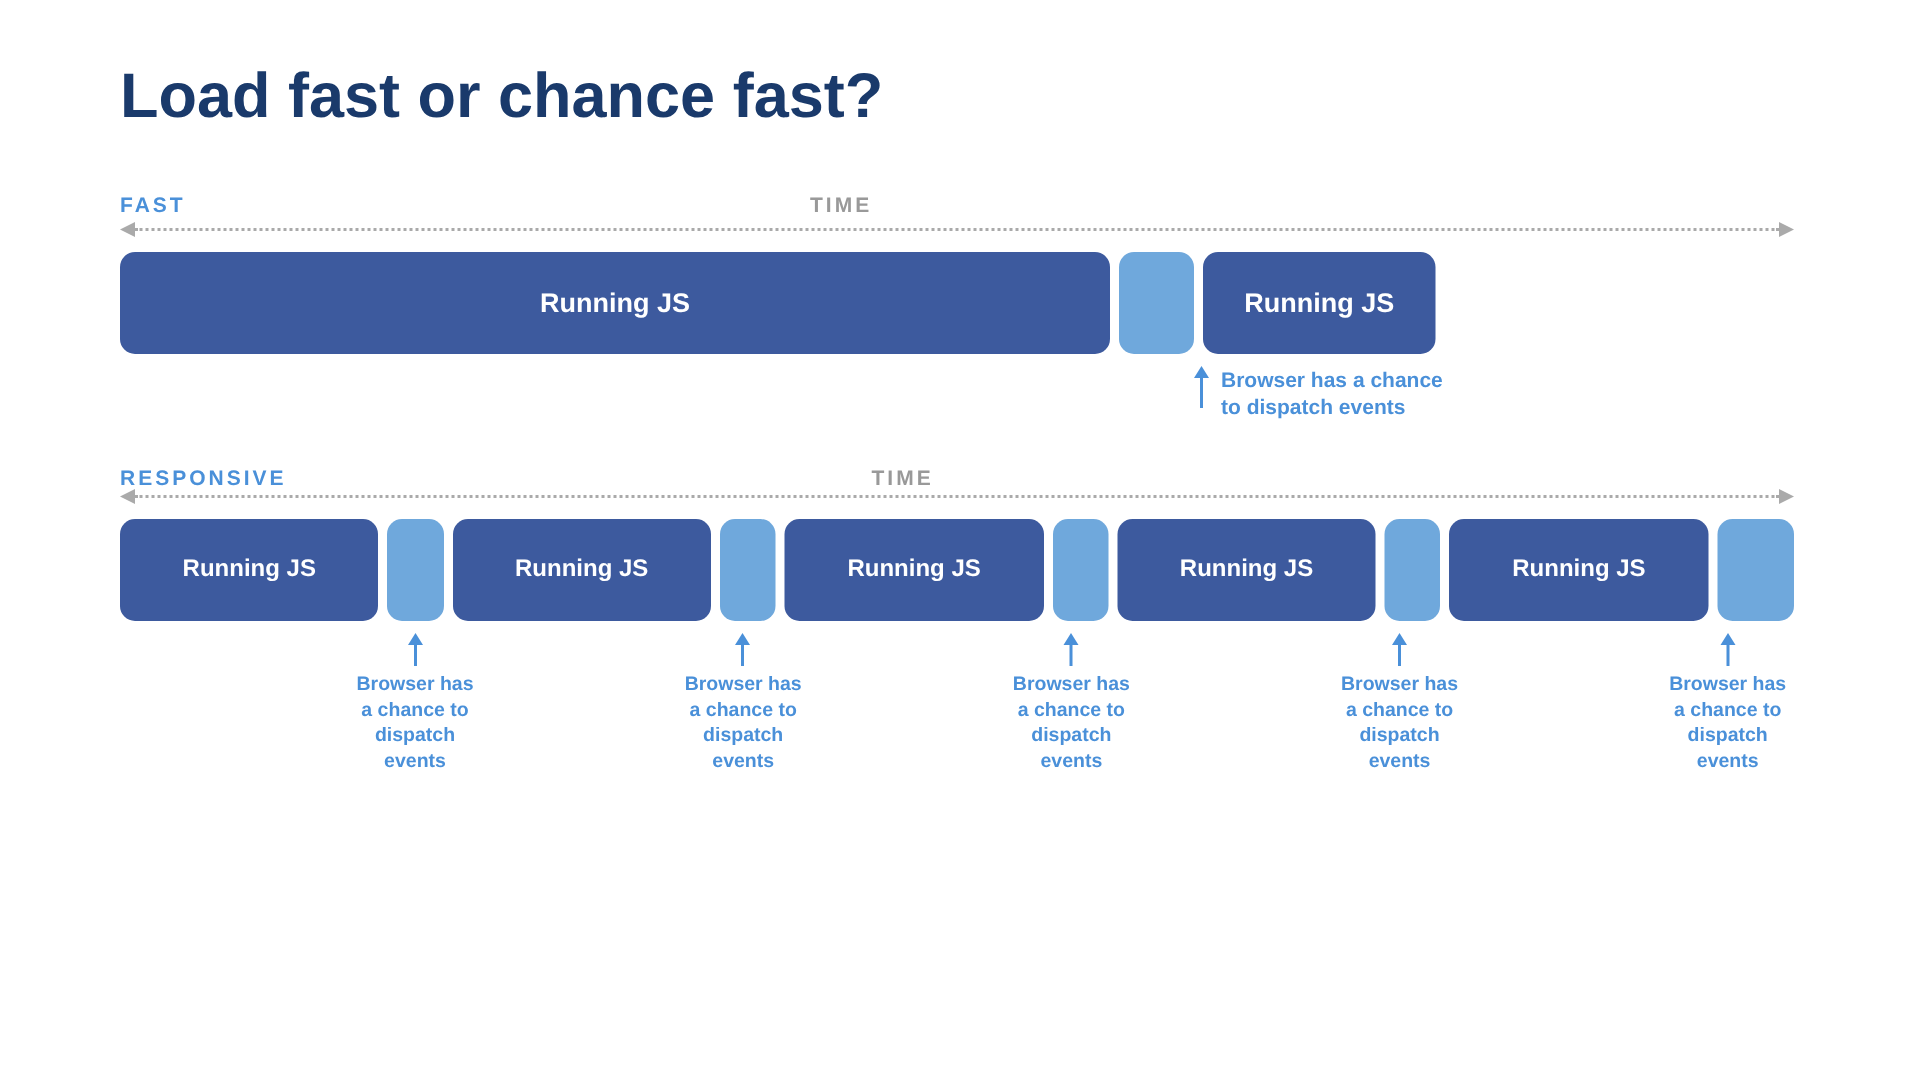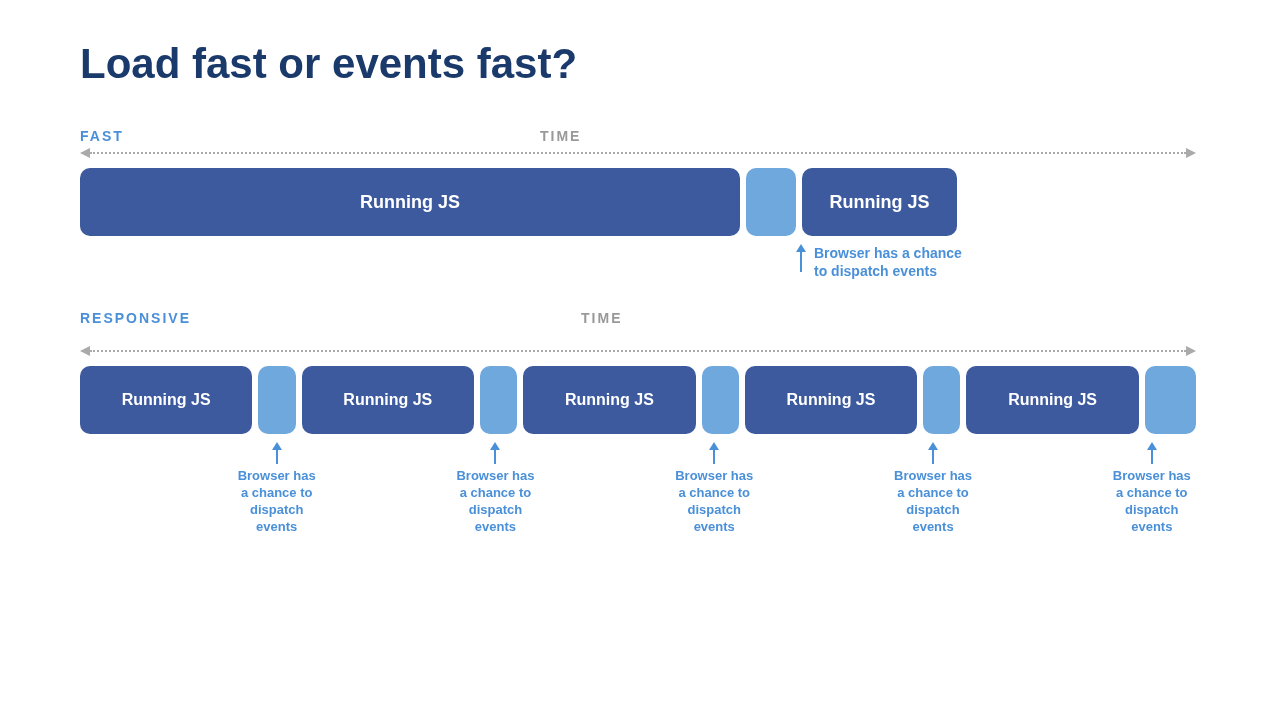--- a/index.html
+++ b/index.html
@@ -178,33 +178,33 @@
       display: flex;
       align-items: baseline;
       gap: 360px;
       margin-bottom: 4px;
     }
 
     .header-row-resp {
       display: flex;
       align-items: flex-end;
       gap: 390px;
-      margin-bottom: 20px;
+      margin-bottom: 0;
     }
 
     .timeline-row {
       display: flex;
       align-items: center;
       margin-bottom: 10px;
     }
   </style>
 </head>
 <body>
 
-<h1>Load fast or events fast?</h1>
+<h1>Load fast or chance fast?</h1>
 
 <div class="section">
 
   <div class="header-row">
     <span class="label-fast">FAST</span>
     <span class="label-time">TIME</span>
   </div>
 
   <div class="timeline-row">
     <div class="arrow-tail"></div>

